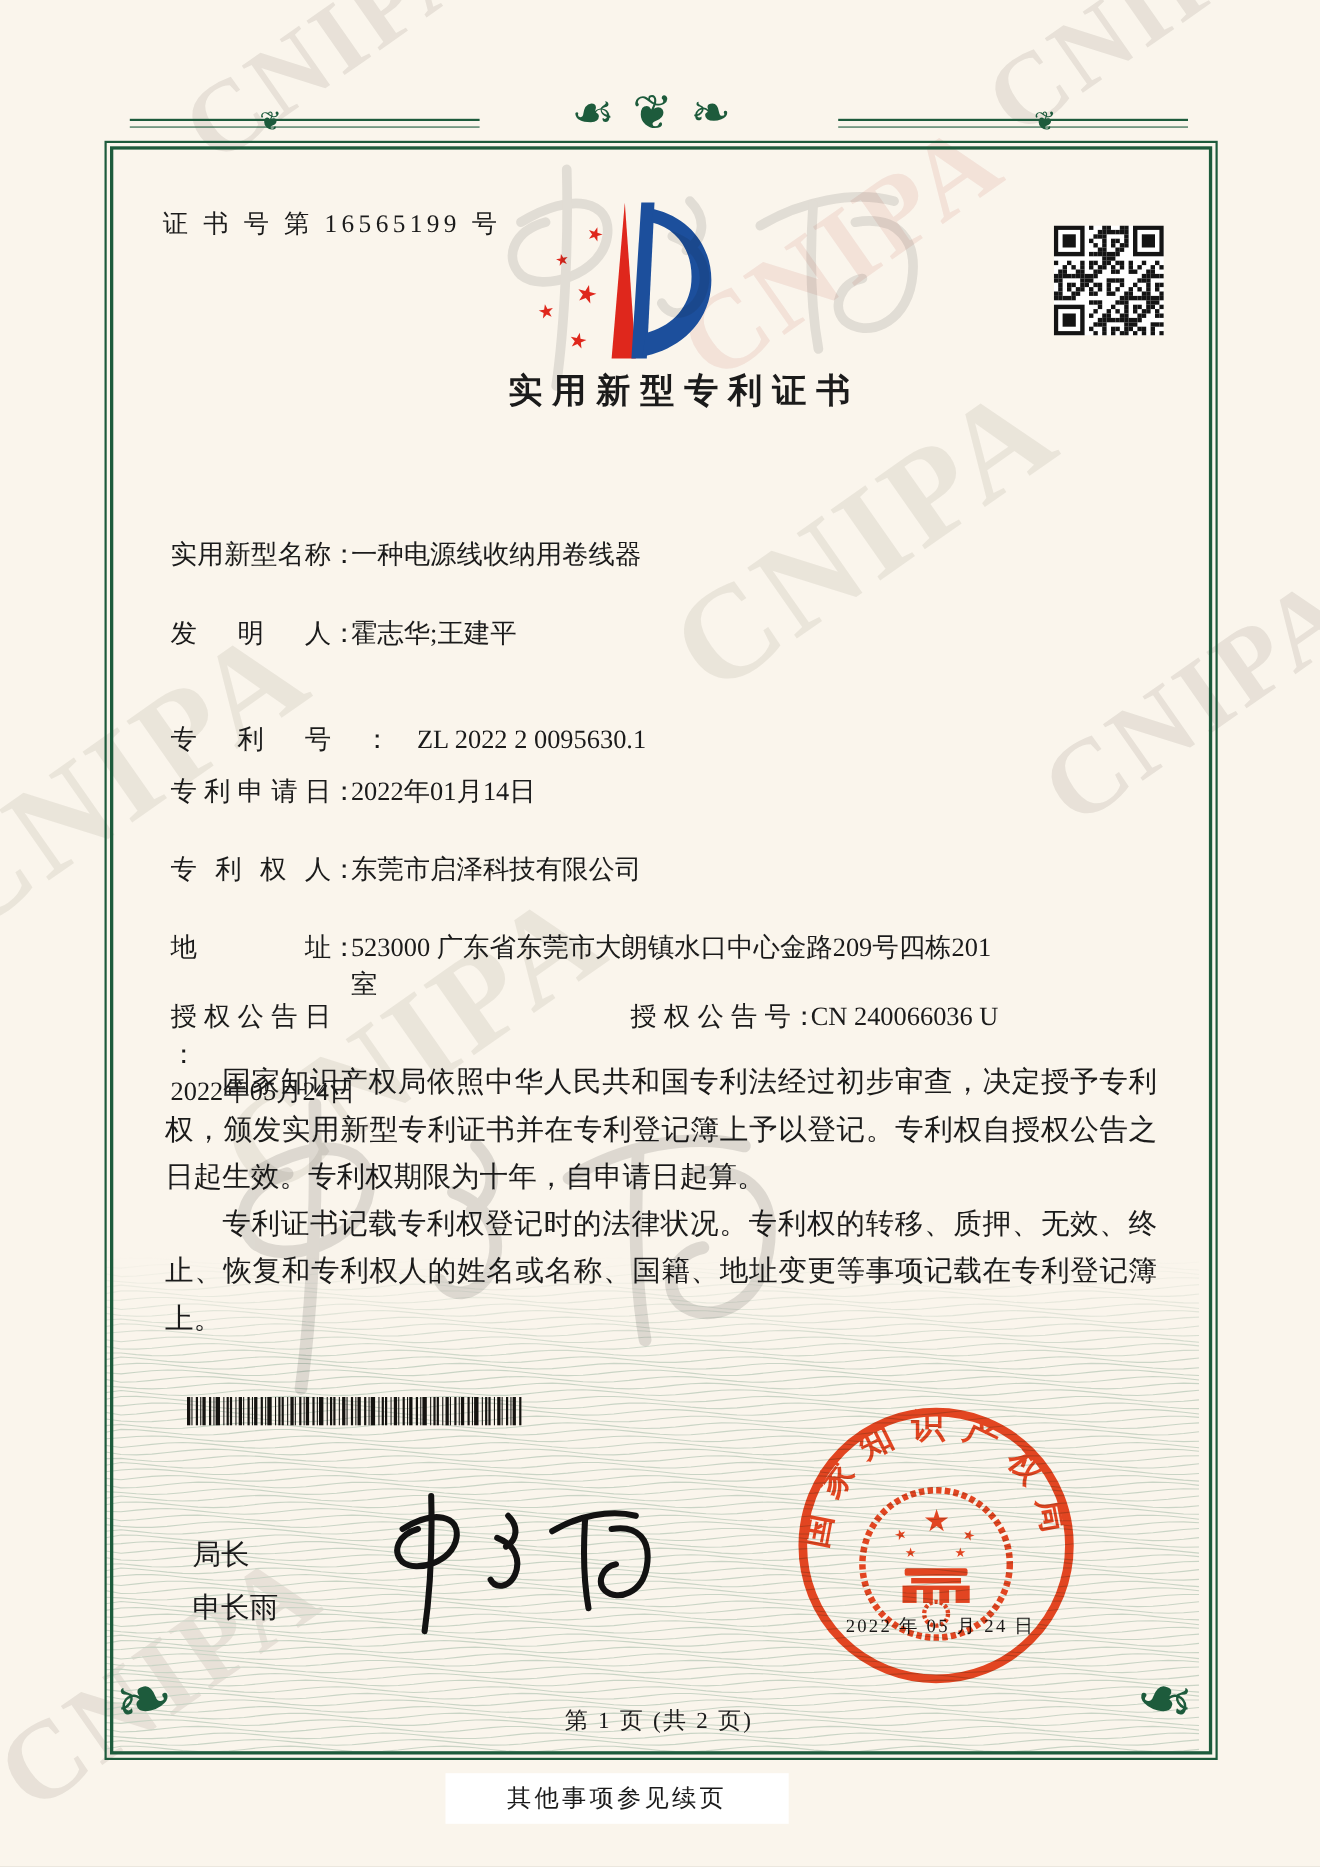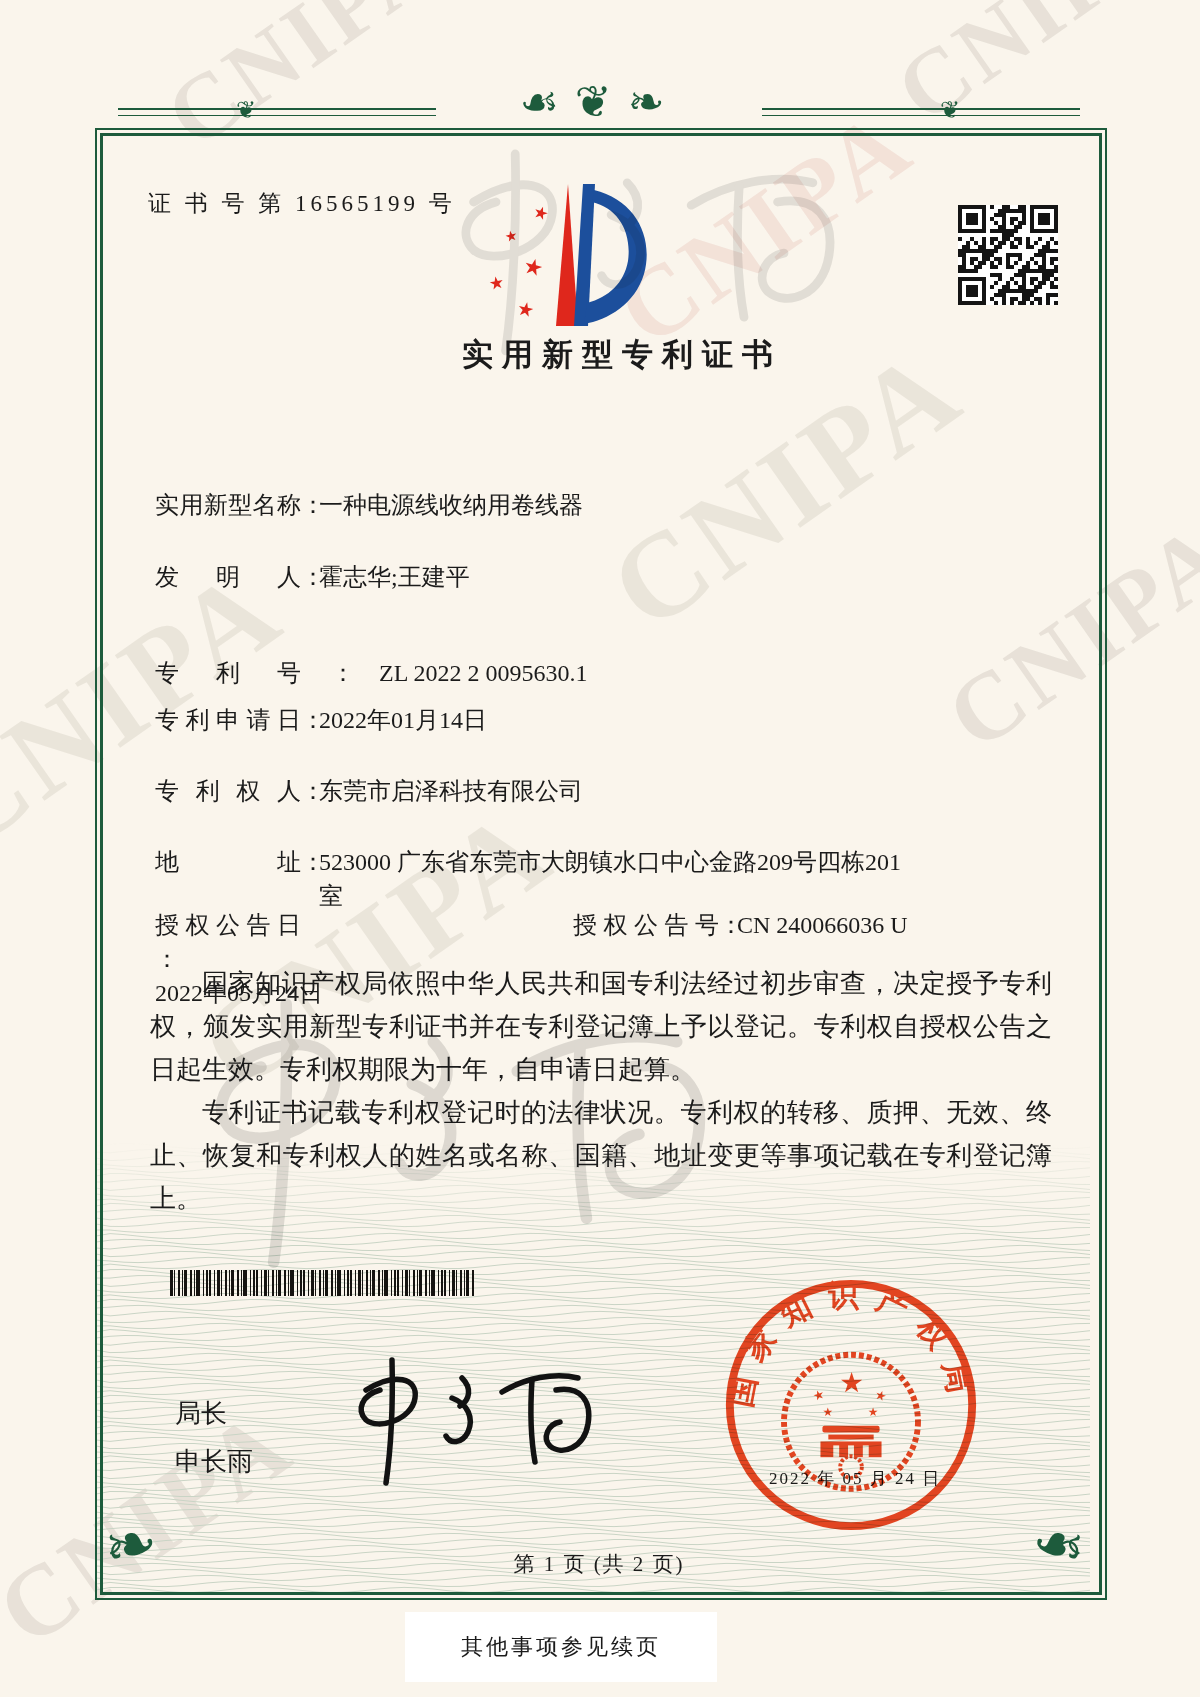--- a/index.html
+++ b/index.html
@@ -46,21 +46,21 @@
   .bc{position:absolute;left:170px;top:1270px;z-index:3;}
   .dir{position:absolute;left:175px;font-size:26px;z-index:3;
        font-family:"Liberation Sans","DejaVu Sans",sans-serif;}
   .sigsvg{position:absolute;left:0;top:0;z-index:3;pointer-events:none;}
   .seal{position:absolute;left:718px;top:1272px;z-index:4;mix-blend-mode:multiply;opacity:.93;}
   .sealdate{position:absolute;left:695px;top:1467px;width:320px;text-align:center;font-size:17px;
             letter-spacing:2px;z-index:5;mix-blend-mode:multiply;}
   .pageno{position:absolute;left:95px;width:1008px;top:1550px;text-align:center;font-size:21px;
           letter-spacing:2px;z-index:3;}
   .cont{position:absolute;left:405px;top:1612px;width:312px;background:#ffffff;text-align:center;
-        font-size:22px;letter-spacing:3px;padding:20px 0;z-index:3;}
+        font-size:22px;letter-spacing:3px;padding:8px 0;z-index:3;}
 </style>
 </head>
 <body>
 
 <div class="sheet" style="--green: #1d5b3c; --sred: #e63a12; --lred: #df271c; --lblue: #1c4f9c;">
 
   <div class="wm" style="left:150px;top:-15px;">CNIPA</div>
   <div class="wm" style="left:880px;top:-40px;">CNIPA</div>
   <div class="wm pink" style="left:600px;top:170px;font-size:100px;">CNIPA</div>
   <div class="wm big" style="left:590px;top:420px;">CNIPA</div>

